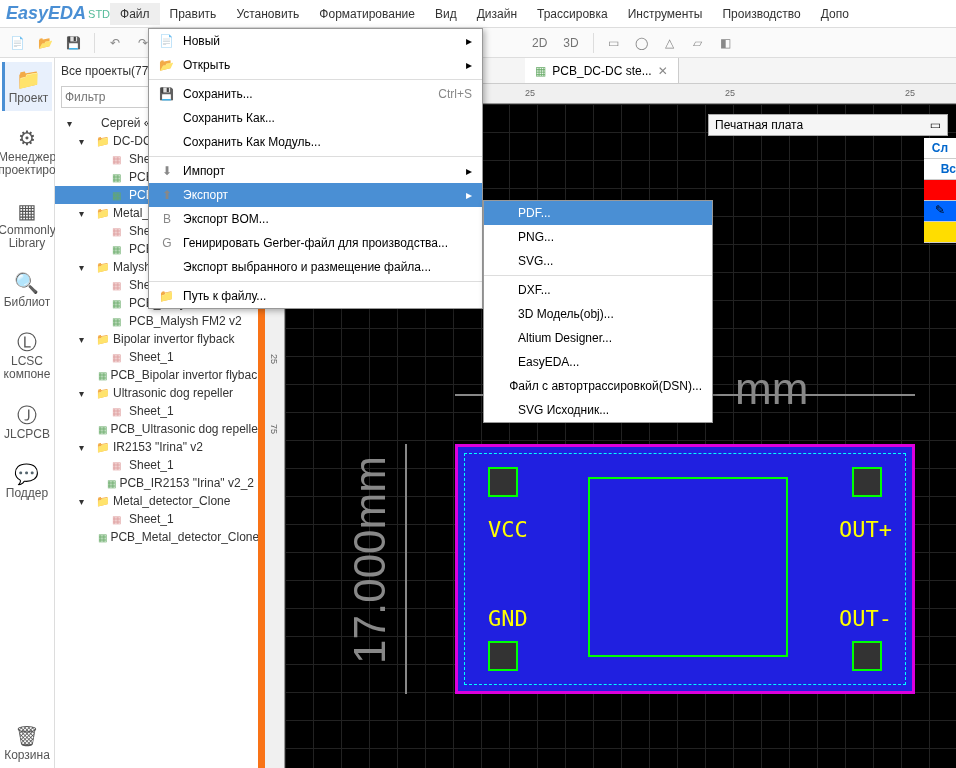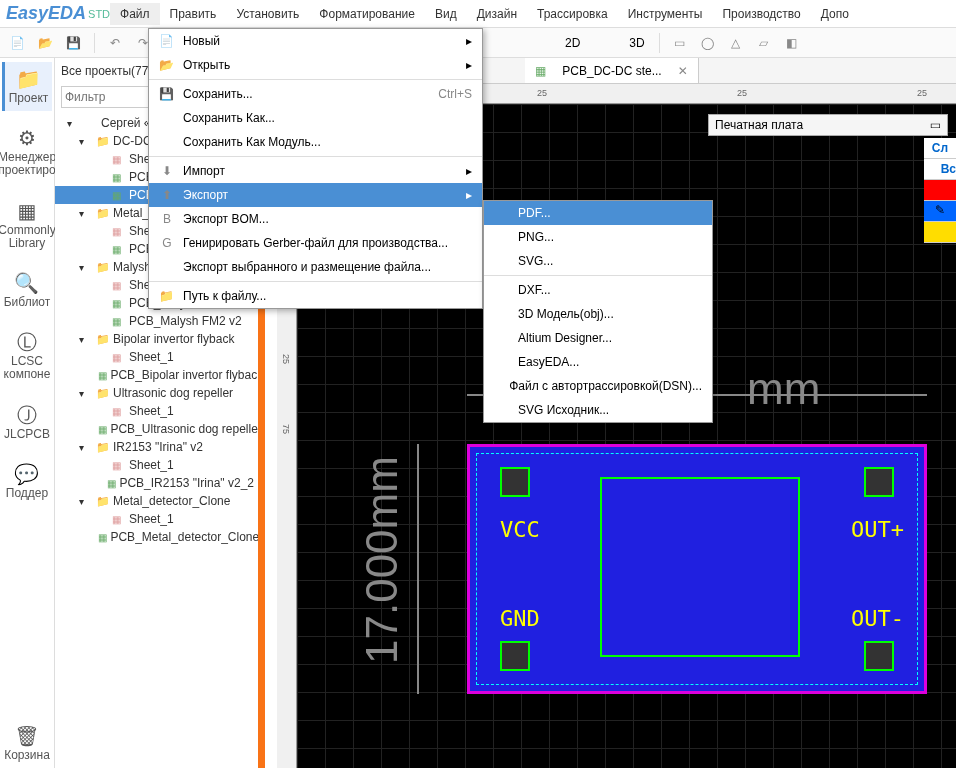--- a/index.html
+++ b/index.html
@@ -5,43 +5,43 @@
 * { margin:0; padding:0; box-sizing:border-box; font-family:Arial,sans-serif; font-size:12px; }
 body { width:956px; height:768px; overflow:hidden; background:#fff; position:relative; }
 .menubar { display:flex; align-items:center; height:28px; background:#fff; border-bottom:1px solid #ddd; padding:0 6px; }
 .logo { color:#4a8fd4; font-weight:bold; font-size:18px; font-style:italic; margin-right:2px; }
 .logo-std { color:#5b9; font-size:11px; }
 .menu-item { padding:4px 10px; cursor:pointer; color:#333; }
 .menu-item.active { background:#eee; }
 .toolbar { display:flex; align-items:center; height:30px; background:#fafafa; border-bottom:1px solid #ddd; padding:0 6px; gap:4px; }
 .tb-btn { width:24px; height:24px; display:flex; align-items:center; justify-content:center; color:#888; cursor:pointer; }
 .tb-sep { width:1px; height:20px; background:#ddd; margin:0 4px; }
-.tb-text { padding:2px 6px; cursor:pointer; color:#000000;margin-left:33px; }
+.tb-text { padding:2px 6px; cursor:pointer; color:#737373; }
 .main { display:flex; height:calc(100% - 58px); }
 .leftbar { width:55px; background:#fff; border-right:1px solid #ddd; display:flex; flex-direction:column; align-items:center; padding-top:4px; gap:10px; }
 .leftbar-item { width:50px; display:flex; flex-direction:column; align-items:center; padding:6px 0; cursor:pointer; font-size:10px; color:#555; text-align:center; line-height:1.1; }
 .leftbar-item.active { background:#e8f0fc; border-left:3px solid #4a8fd4; }
 .leftbar-icon { font-size:20px; margin-bottom:2px; }
 .sidebar { width:210px; background:#fff; border-right:7px solid #f97316; display:flex; flex-direction:column; }
 .sidebar-header { padding:6px; font-size:12px; color:#333; }
 .filter-input { margin:2px 6px 6px; padding:3px; border:1px solid #ccc; width:calc(100% - 12px); }
 .tree { flex:1; overflow:auto; font-size:12px; }
 .tree-item { display:flex; align-items:center; padding:2px 4px; cursor:pointer; color:#333; white-space:nowrap; }
 .tree-item.selected { background:#4a8fd4; color:#fff; }
 .tree-icon { width:14px; margin-right:3px; font-size:10px; }
 .indent-1{padding-left:12px}.indent-2{padding-left:24px}.indent-3{padding-left:40px}
 .ic-folder::before{content:"📁";font-size:11px}
 .ic-sch::before{content:"▦";color:#d99}
 .ic-pcb::before{content:"▦";color:#6a6}
 .ic-down::before{content:"▾"}
 .workspace { flex:1; position:relative; background:#fff; }
 .tabs { display:flex; height:26px; background:#f5f5f5; border-bottom:1px solid #ccc; }
-.tab { display:flex; align-items:center; padding:0 10px; border-right:1px solid #ccc; background:#fff; gap:16px; cursor:pointer; }
+.tab { display:flex; align-items:center; padding:0 10px; border-right:1px solid #ccc; background:#fff; gap:6px; cursor:pointer; }
 .tab-close { color:#888; cursor:pointer; }
-.canvas { position:absolute; top:26px; left:0; right:0; bottom:0; background:#000; overflow:hidden;margin-left:12px; }
+.canvas { position:absolute; top:26px; left:0; right:0; bottom:0; background:#000; overflow:hidden; }
 .ruler-h { position:absolute; top:0; left:20px; right:0; height:20px; background:#f0f0f0; border-bottom:1px solid #999; }
 .ruler-v { position:absolute; top:20px; left:0; bottom:0; width:20px; background:#f0f0f0; border-right:1px solid #999; }
 .ruler-corner { position:absolute; top:0; left:0; width:20px; height:20px; background:#f0f0f0; border-right:1px solid #999; border-bottom:1px solid #999; }
 .ruler-tick { position:absolute; font-size:9px; color:#666; }
 .grid { position:absolute; top:20px; left:20px; right:0; bottom:0; background-image:linear-gradient(#222 1px,transparent 1px),linear-gradient(90deg,#222 1px,transparent 1px); background-size:28px 28px; }
 .pcb-info-panel { position:absolute; top:30px; right:8px; width:240px; height:22px; background:#f5f5f5; border:1px solid #aaa; display:flex; align-items:center; padding:0 6px; justify-content:space-between; }
 .board { position:absolute; top:360px; left:190px; width:460px; height:250px; border:3px solid #d0d; background:#2020e0; }
 .board-inner { position:absolute; inset:6px; border:1px dashed #0ff; }
 .trace { position:absolute; border:2px solid #0f0; }
 .pad { position:absolute; background:#333; border:2px solid #0f0; }

